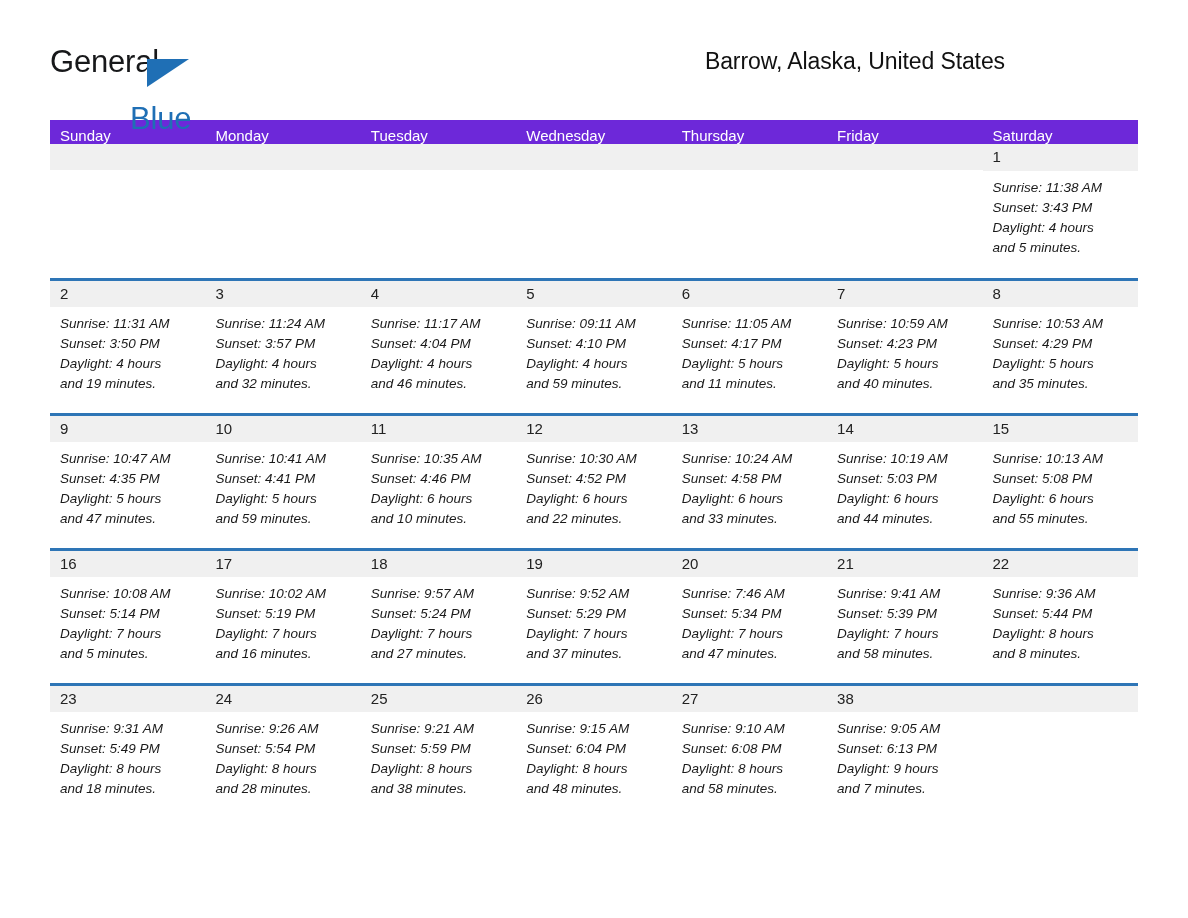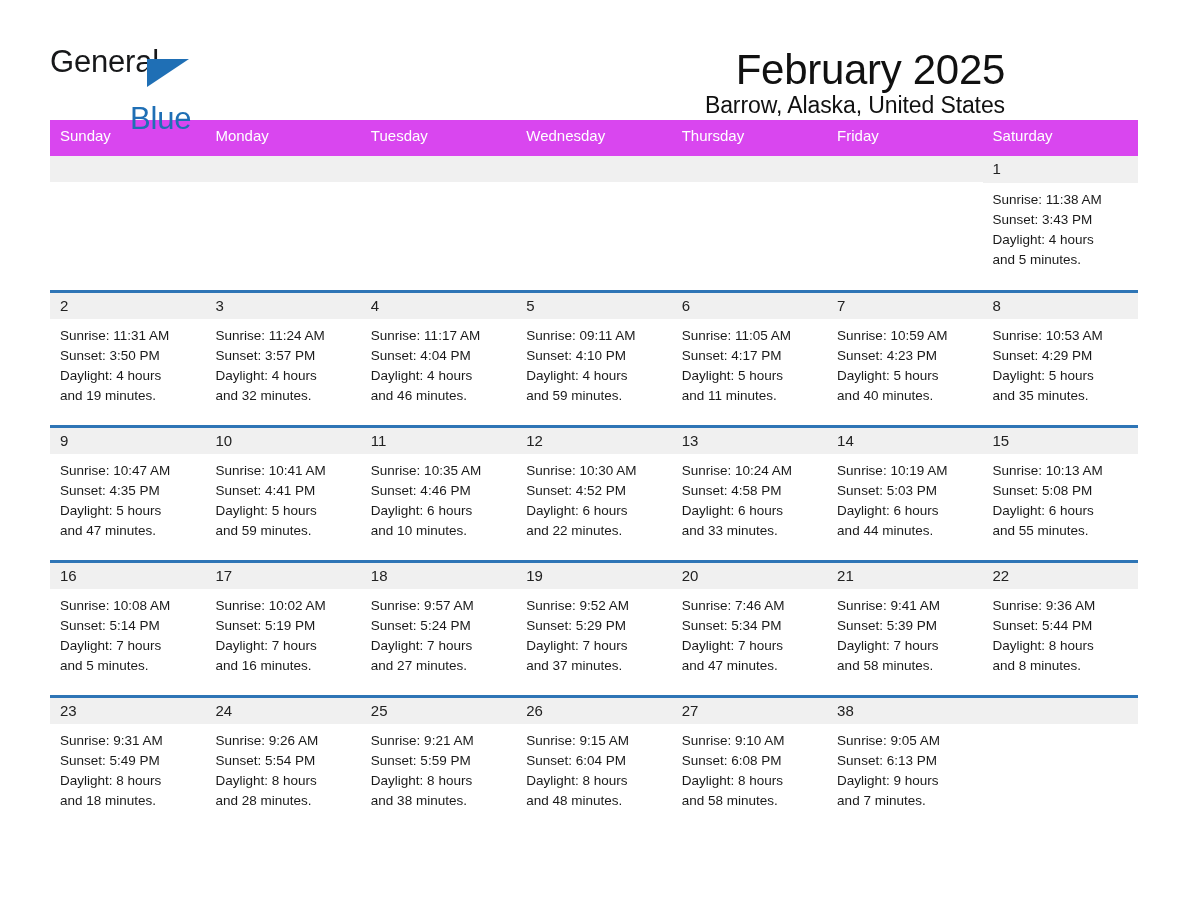--- a/index.html
+++ b/index.html
@@ -76,26 +76,26 @@
   }
 
   
   .calendar {
     width: 1088px;
     border-collapse: collapse;
     table-layout: fixed;
     margin-top: 8px;
   }
   .calendar th {
-    background: #d946ef;
+    background: #6d28d9;
     color: #FFFFFF;
     font-weight: normal;
     font-size: 15px;
     text-align: left;
-    padding: 7px 0 12px 10px;
+    padding: 7px 0 0 10px;
     border: none;
   }
   .week-row > td {
     vertical-align: top;
     padding: 0;
     border-top: 3px solid #2E75B6;
     height: 135px;
   }
   .week-row.first > td {
     border-top: none;
@@ -109,37 +109,37 @@
     min-height: 26px;
   }
   .daynum.empty {
     color: transparent;
   }
   .details {
     padding: 7px 10px 0 10px;
     font-size: 13.5px;
     line-height: 20px;
     color: #1a1a1a;
+    font-style: italic;
   }
   .details div { white-space: nowrap; }
   td.blank .details { visibility: hidden; }
 </style>
 </head>
 <body>
 
 <div class="page">
 
   <div class="header">
     <div class="logo">
       <span class="logo-general">General</span>
       <span class="logo-tri"></span>
       <span class="logo-blue">Blue</span>
     </div>
     <div class="titles">
-      <div class="month-title">February 2025</div>
       <div class="location">Barrow, Alaska, United States</div>
     </div>
   </div>
 
   <table class="calendar">
     <thead>
       <tr>
         <th>Sunday</th>
         <th>Monday</th>
         <th>Tuesday</th>

